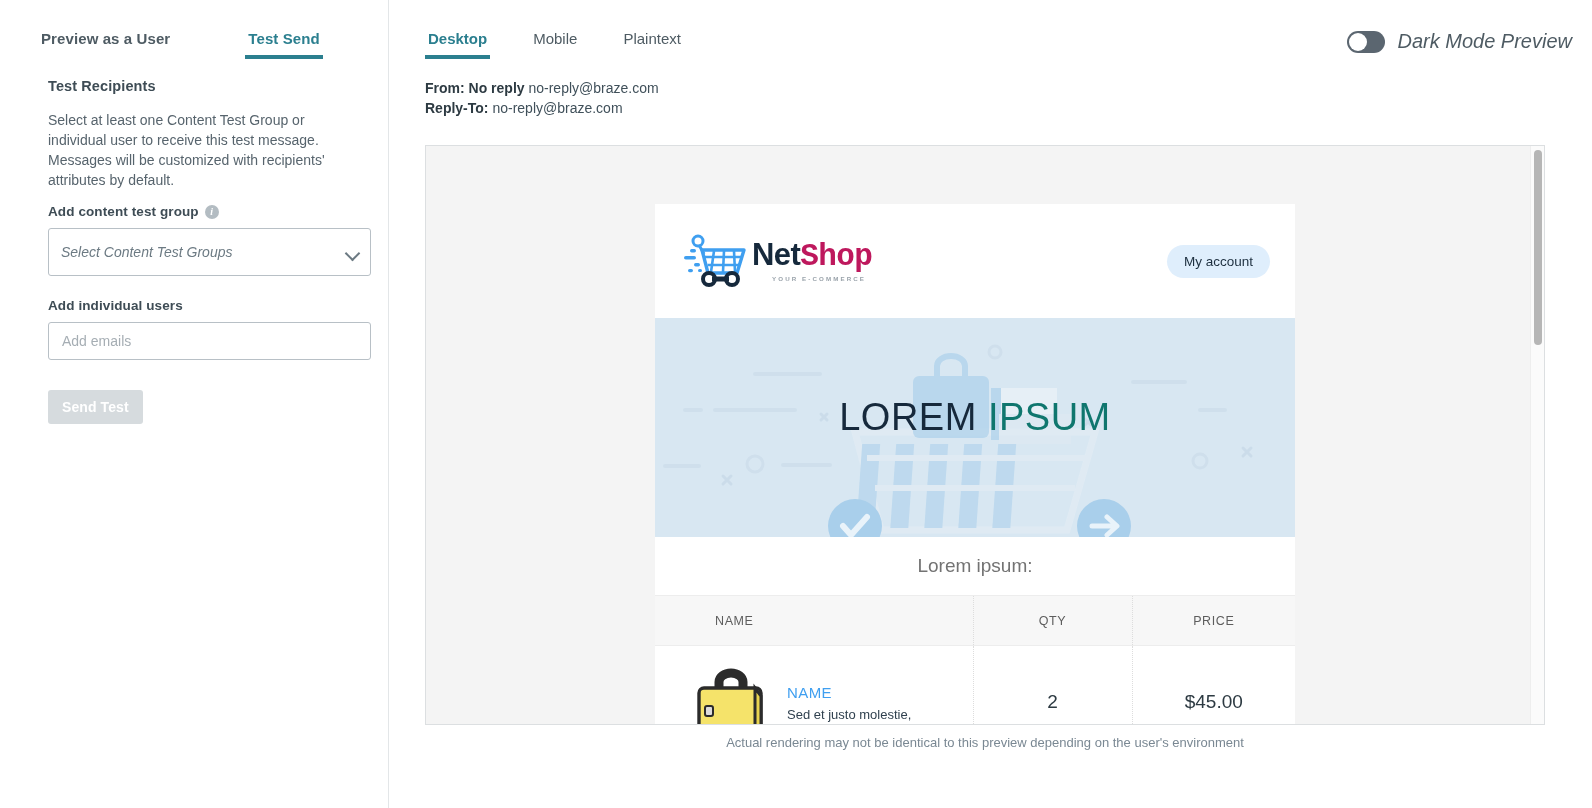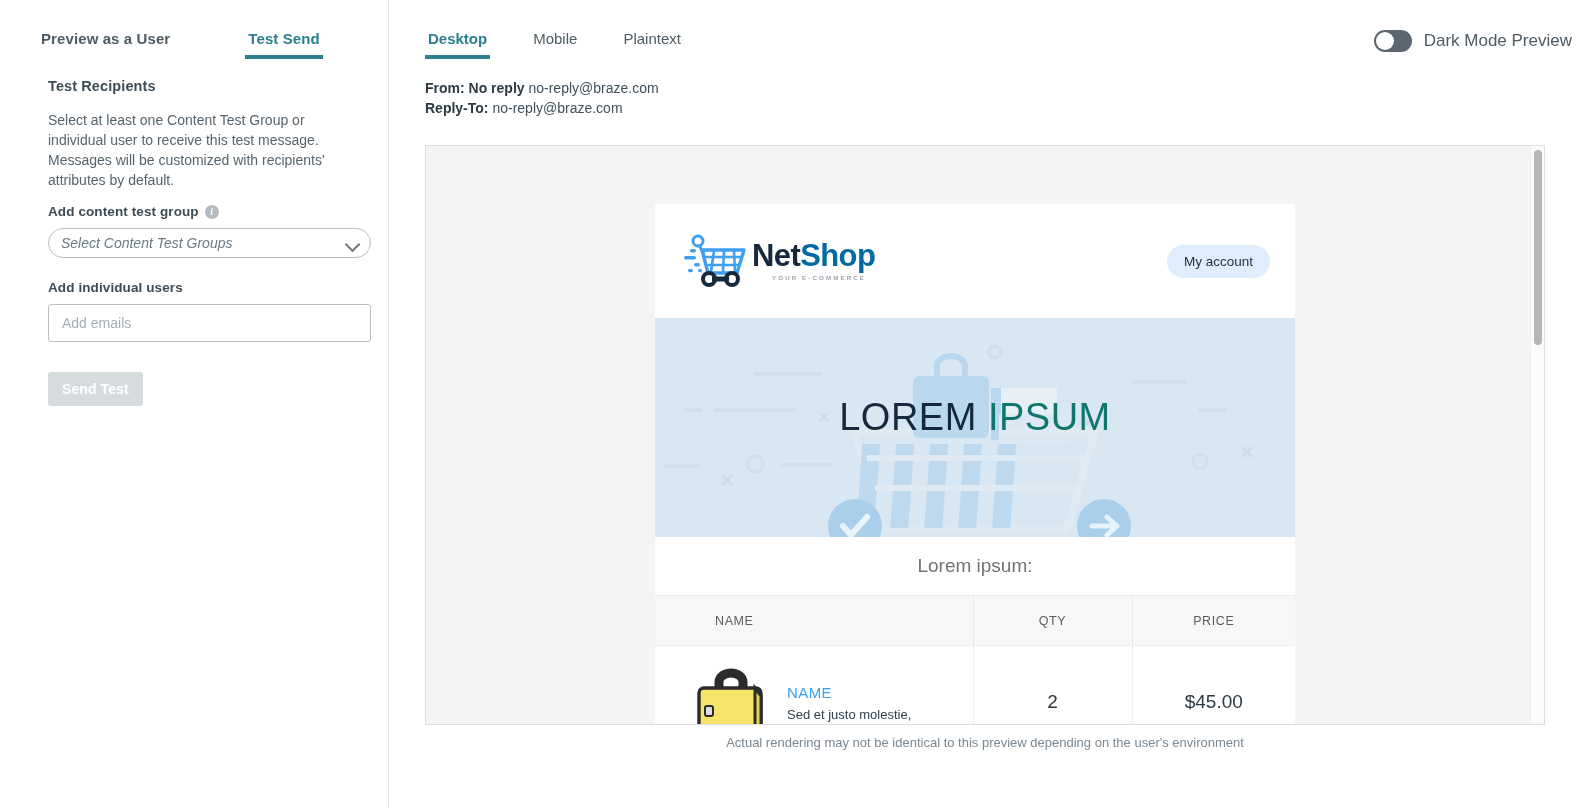--- a/index.html
+++ b/index.html
@@ -97,23 +97,23 @@
     font-weight: bold;
     font-style: italic;
     font-family: "Liberation Serif", serif;
     line-height: 1;
     cursor: pointer;
   }
 
   .select-box {
     position: relative;
     width: 323px;
-    height: 30px;
+    height: 48px;
     border: 1px solid #b8c0c6;
-    border-radius: 15px;
+    border-radius: 3px;
     background: #ffffff;
     display: flex;
     align-items: center;
     padding: 0 12px;
     cursor: pointer;
   }
   .select-box .placeholder {
     font-size: 14px;
     font-style: italic;
     color: #6c7a83;
@@ -206,21 +206,21 @@
     cursor: pointer;
     flex: none;
   }
   .toggle .knob {
     position: absolute;
     left: 2px; top: 2px;
     width: 18px; height: 18px;
     border-radius: 50%;
     background: #ffffff;
   }
-  .darkmode-label { font-size: 17px; color: #4e5b63; white-space: nowrap; }
+  .darkmode-label { font-size: 20px; color: #4e5b63; white-space: nowrap; font-style: italic; }
 
   .meta {
     position: absolute;
     left: 35px; top: 78px;
     font-size: 14px;
     color: #40505a;
     line-height: 20px;
   }
   .meta b { font-weight: bold; color: #2d3a42; }
 
@@ -269,21 +269,21 @@
 
   .logo { display: flex; align-items: center; gap: 4px; }
   .logo-text-wrap { display: flex; flex-direction: column; line-height: 1; }
   .logo-text {
     font-size: 31px;
     font-weight: bold;
     letter-spacing: -0.6px;
     font-family: "Liberation Sans", sans-serif;
   }
   .logo-net { color: #16293c; }
-  .logo-shop { color: #0369a1; }
+  .logo-shop { color: #be185d; font-family: Liberation Mono, monospace; }
   .logo-tag {
     font-size: 6.2px;
     letter-spacing: 2.1px;
     color: #9aa3ab;
     margin-top: 4px;
     margin-left: 20px;
     font-weight: bold;
   }
   .account-btn {
     background: #dfeefc;

